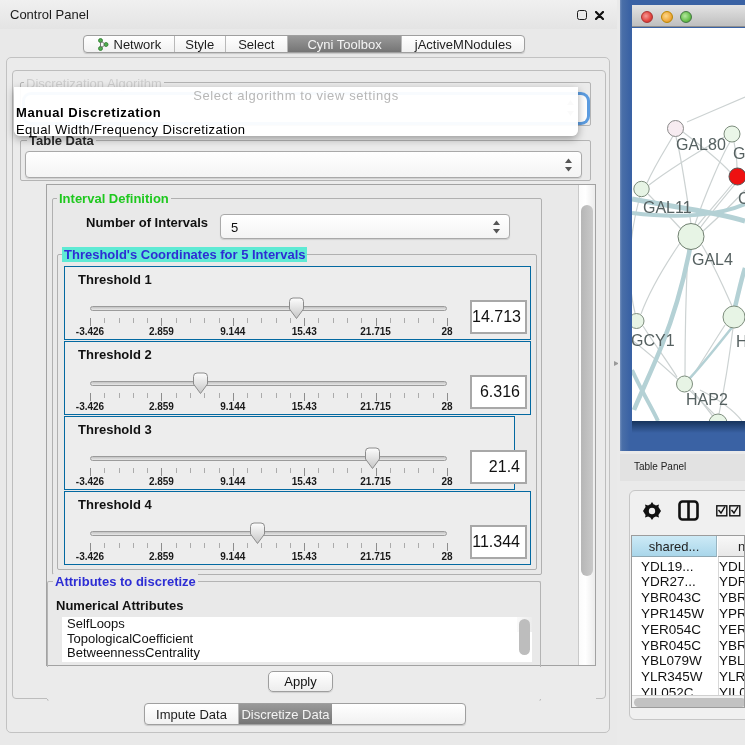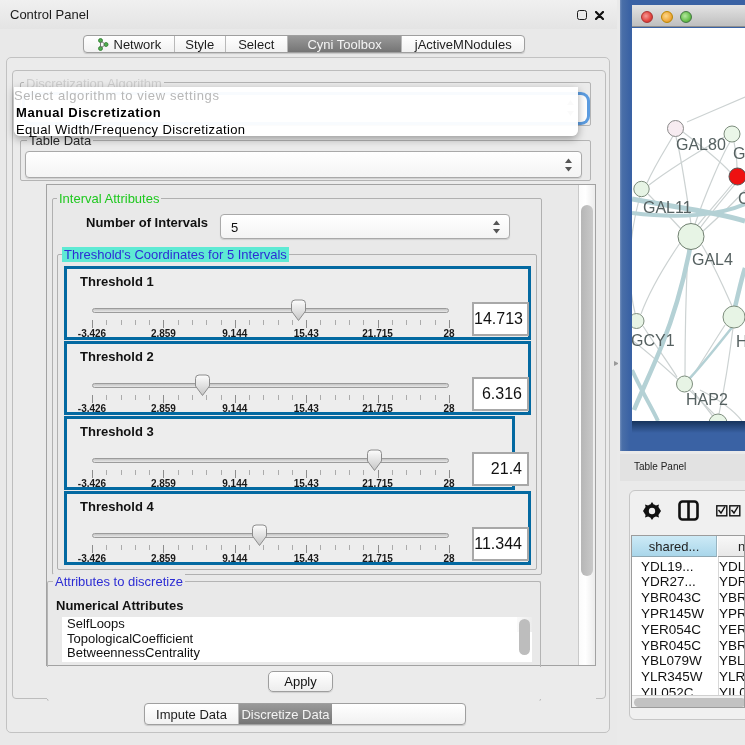--- a/index.html
+++ b/index.html
@@ -17,54 +17,54 @@
 .seg { position:absolute; border:1px solid #9f9f9f; border-radius:4px; background:linear-gradient(#ffffff,#f1f1f1); box-shadow:0 1px 1px rgba(0,0,0,0.15); display:flex; overflow:hidden; }
 .seg .s { font-size:13px; color:#1d1d1d; text-align:center; border-right:1px solid #b9b9b9; display:flex; align-items:center; justify-content:center; }
 .seg .s:last-child { border-right:none; }
 .seg .sel { background:linear-gradient(#999999,#757575); color:#f4f4f4; }
 
 
 #page { position:absolute; left:6px; top:57px; width:604px; height:676px; background:#ebebeb; border:1px solid #c2c2c2; border-radius:5px; }
 #ipanel { position:absolute; left:12px; top:70px; width:594px; height:629px; background:#ebebeb; border:1px solid #bdbdbd; border-radius:4px; }
 
 .grp { position:absolute; border:1px solid #b4b4b4; border-radius:2px; }
-.grplab { position:absolute; font-size:13px; background:#ebebeb; padding:0 2px; }
+.grplab { position:absolute; font-size:13px; background:#ebebeb; padding:0 2px;font-weight:bold; }
 
 
 .combo { position:absolute; background:linear-gradient(#ffffff,#f4f4f4); border:1px solid #a9a9a9; border-radius:4px; box-shadow:0 1px 1px rgba(0,0,0,0.12); font-size:13px; color:#111; }
 .combo .ct { position:absolute; left:10px; top:50%; transform:translateY(-50%); }
 .carr { position:absolute; right:8px; top:50%; transform:translateY(-50%); width:9px; height:14px; }
 
 
 #spane { position:absolute; left:46px; top:184px; width:550px; height:482px; border:1px solid #a2a2a2; background:#e9e9e9; }
 #vsb { position:absolute; left:531px; top:0; width:17px; height:480px; background:linear-gradient(to right,#fbfbfb,#ffffff 40%,#ececec); border-left:1px solid #c9c9c9; }
 #vsb .th { position:absolute; left:2px; top:20px; width:12px; height:371px; background:linear-gradient(to right,#b6b6b6,#c9c9c9); border-radius:7px; }
 
 
-.thp { position:absolute; background:#ededed; border:3px solid #0369a1; }
+.thp { position:absolute; background:#ededed; border:1px solid #0369a1; }
 .thlab { position:absolute; left:13px; top:5px; font-size:13px; font-weight:bold; color:#111; }
 .trk { position:absolute; top:39px; height:5px; background:linear-gradient(#c3c3c3,#e8e8e8); border:1px solid #9b9b9b; border-radius:3px; }
 .tkminor { position:absolute; top:51px; height:5px; background:repeating-linear-gradient(to right,#ababab 0 1px,transparent 1px 14.28px); }
 .tkM { position:absolute; top:51px; width:1px; height:8px; background:#8d8d8d; }
 .tkL { position:absolute; top:59px; transform:translateX(-50%); font-size:10px; font-weight:bold; color:#1a1a1a; }
 .thumb { position:absolute; top:29px; }
 .vbox { position:absolute; left:405px; top:33px; width:57px; height:34px; background:#ffffff; border:2px solid #a8a8a8; font-size:16px; color:#111; text-align:right; line-height:30px; padding-right:5px; }
 
 
 #alist { position:absolute; left:62px; top:617px; width:470px; height:45px; background:#ffffff; overflow:hidden; font-size:13px; color:#111; }
 #alist div { padding-left:5px; height:14.6px; line-height:14.6px; }
 #alsb { position:absolute; left:455px; top:0px; width:15px; height:45px; background:linear-gradient(to right,#fafafa,#ececec); }
 #alsb .th { position:absolute; left:2px; top:2px; width:11px; height:36px; background:#bdbdbd; border-radius:6px; }
 
 
 .btn { position:absolute; background:linear-gradient(#ffffff,#ededed); border:1px solid #9e9e9e; border-radius:5px; font-size:13px; color:#111; text-align:center; box-shadow:0 1px 1px rgba(0,0,0,0.12); }
 
 
 #popup { position:absolute; left:14px; top:87px; width:564px; height:49px; background:rgba(255,255,255,0.96); border-radius:0 0 6px 6px; box-shadow:0 3px 8px rgba(0,0,0,0.35); }
-#popup .hint { position:absolute; left:0; right:0; top:1px; font-size:13px; color:#b7b7b7; letter-spacing:0.6px; }
+#popup .hint { position:absolute; left:0; right:0; top:1px; text-align:center; font-size:13px; color:#b7b7b7; letter-spacing:0.6px; }
 #popup .i1 { position:absolute; left:2px; top:18px; font-size:13px; font-weight:bold; color:#000; letter-spacing:0.55px; }
 #popup .i2 { position:absolute; left:2px; top:35px; font-size:13px; color:#000; letter-spacing:0.35px; }
 
 
 #bluewin { position:absolute; left:620px; top:0; width:125px; height:451px; background:linear-gradient(to right,#7490bd 0px,#4a6fa8 2px,#3a62a4 10px,#3a62a4); }
 #ntitle { position:absolute; left:632px; top:5px; width:113px; height:22px; background:linear-gradient(#e3e3e3,#bfbfbf); border-bottom:1px solid #8f8f8f; }
 .tl { position:absolute; top:11px; width:12px; height:12px; border-radius:50%; }
 #ncanvas { position:absolute; left:632px; top:28px; width:113px; height:393px; background:#ffffff; }
 #nshadow { position:absolute; left:632px; top:421px; width:113px; height:12px; background:linear-gradient(#16335c,#3a62a4); }
 
@@ -134,21 +134,21 @@
 
 
 <div id="spane">
  <div id="vsb">
       <div class="th"></div>
     </div>
 </div>
 
 
 <div class="grp" style="left:52px;top:198px;width:490px;height:377px;border-color:#b0b0b0"></div>
-<span class="grplab" style="left:57px;top:191px;color:#1ec81e;background:#e9e9e9">Interval Attributes</span>
+<span class="grplab" style="left:57px;top:191px;color:#1ec81e;background:#e9e9e9">Interval Definition</span>
 
 <span class="abs" style="left:86px;top:215px;font-size:13px;font-weight:bold;color:#111">Number of Intervals</span>
 <div class="combo" style="left:220px;top:214px;width:290px;height:25px">
     <span class="ct">5</span>
  <svg class="carr" viewBox="0 0 9 14">
       <path d="M4.5,0.5 L8,5 L1,5 Z" fill="#555"></path>
       <path d="M4.5,13.5 L8,9 L1,9 Z" fill="#555"></path>
     </svg>
 </div>
 

